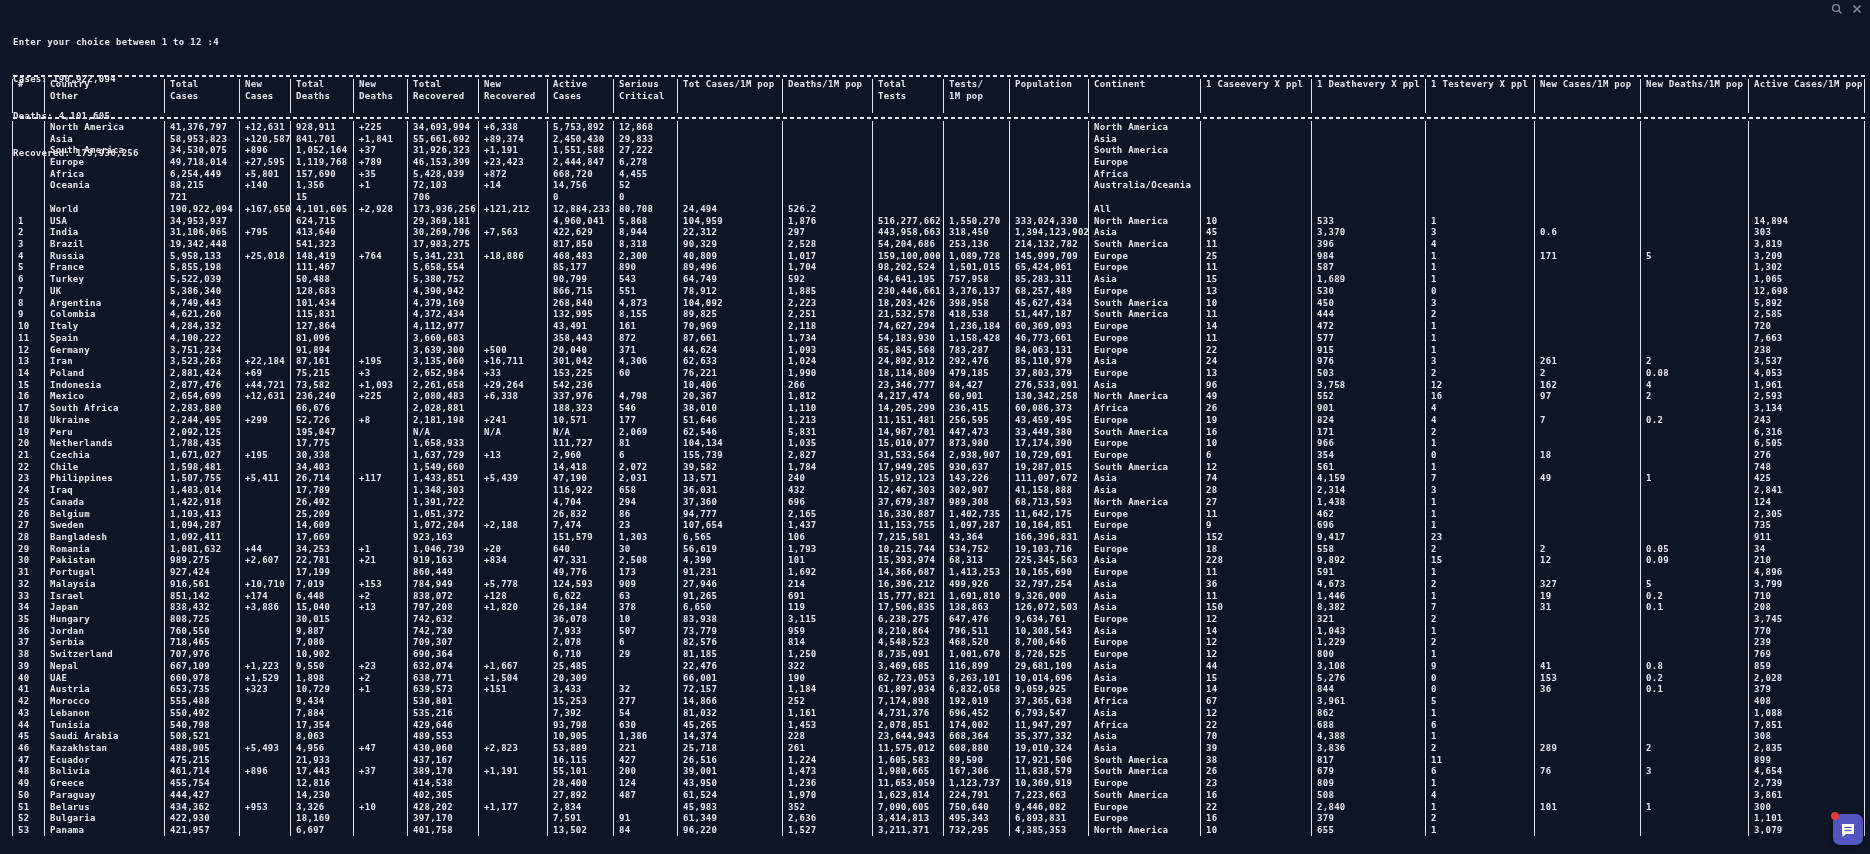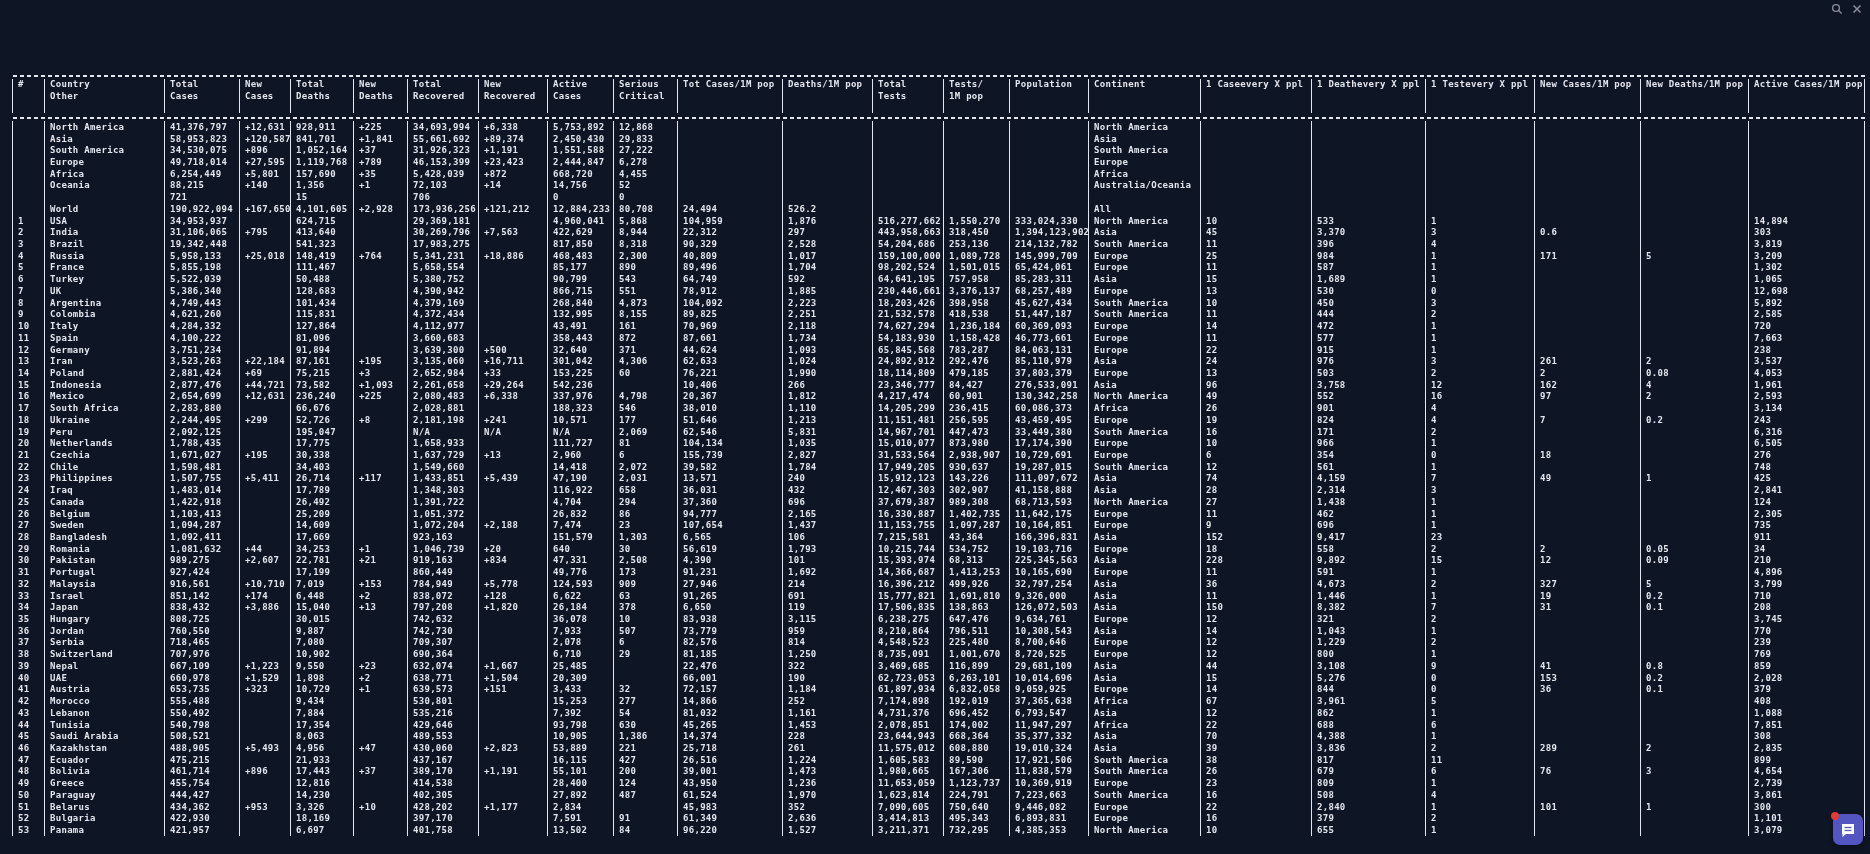--- a/index.html
+++ b/index.html
@@ -45,20 +45,26 @@
       </svg>
     </span>
     <span>
       <svg width="10" height="10" viewBox="0 0 10 10">
         <line x1="1.5" y1="1.5" x2="8.5" y2="8.5" stroke="#868c97" stroke-width="1.6"></line>
         <line x1="8.5" y1="1.5" x2="1.5" y2="8.5" stroke="#868c97" stroke-width="1.6"></line>
       </svg>
     </span>
   </div>
 
+  <div class="console">
+    <div>Enter your choice between 1 to 12 :4</div>
+    <div>Cases: 190,922,094</div>
+    <div>Deaths: 4,101,605</div>
+    <div>Recovered: 173,936,256</div>
+  </div>
 
   <table id="covid-table">
       <colgroup>
         <col style="width: 32px;">
         <col style="width: 120px;">
         <col style="width: 75px;">
         <col style="width: 51px;">
         <col style="width: 63px;">
         <col style="width: 54px;">
         <col style="width: 71px;">
@@ -619,21 +625,21 @@
         </tr>
         <tr class="data">
           <td>12</td>
           <td>Germany</td>
           <td>3,751,234</td>
           <td>&nbsp;</td>
           <td>91,894</td>
           <td>&nbsp;</td>
           <td>3,639,300</td>
           <td>+500</td>
-          <td>32,640</td>
+          <td>20,040</td>
           <td>371</td>
           <td>44,624</td>
           <td>1,093</td>
           <td>65,845,568</td>
           <td>783,287</td>
           <td>84,063,131</td>
           <td>Europe</td>
           <td>22</td>
           <td>915</td>
           <td>1</td>
@@ -1224,21 +1230,21 @@
           <td>&nbsp;</td>
           <td>7,080</td>
           <td>&nbsp;</td>
           <td>709,307</td>
           <td>&nbsp;</td>
           <td>2,078</td>
           <td>6</td>
           <td>82,576</td>
           <td>814</td>
           <td>4,548,523</td>
-          <td>225,480</td>
+          <td>468,520</td>
           <td>8,700,646</td>
           <td>Europe</td>
           <td>12</td>
           <td>1,229</td>
           <td>2</td>
           <td>&nbsp;</td>
           <td>&nbsp;</td>
           <td>239</td>
         </tr>
         <tr class="data">

